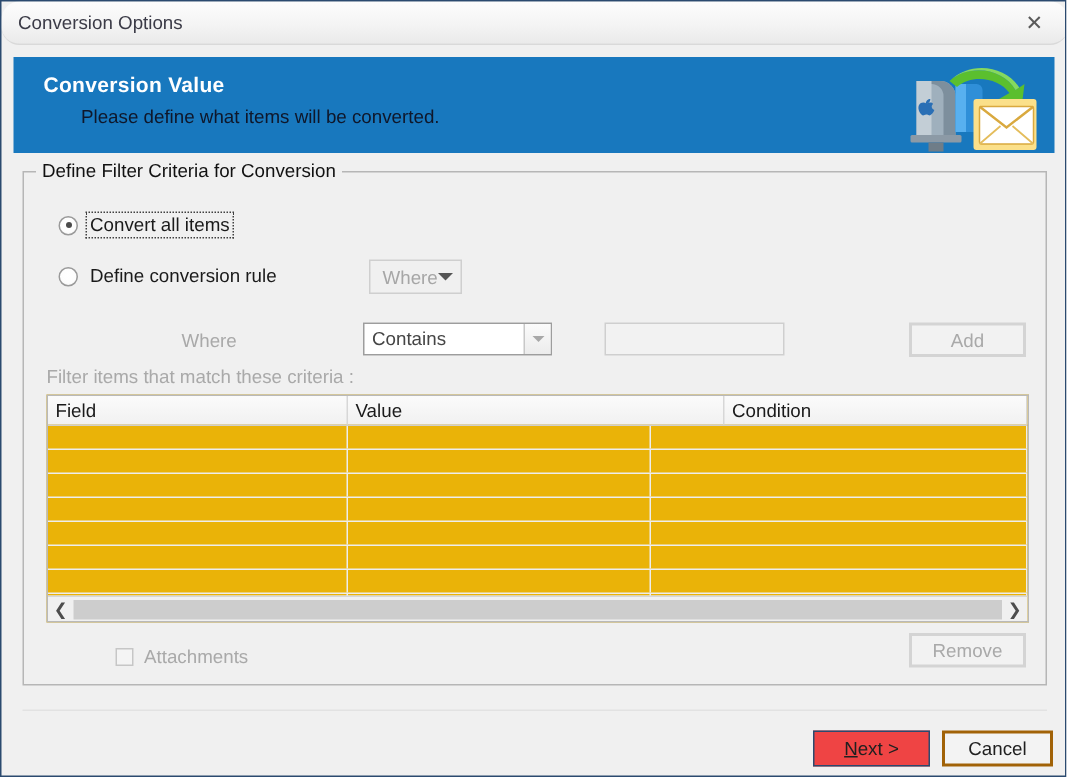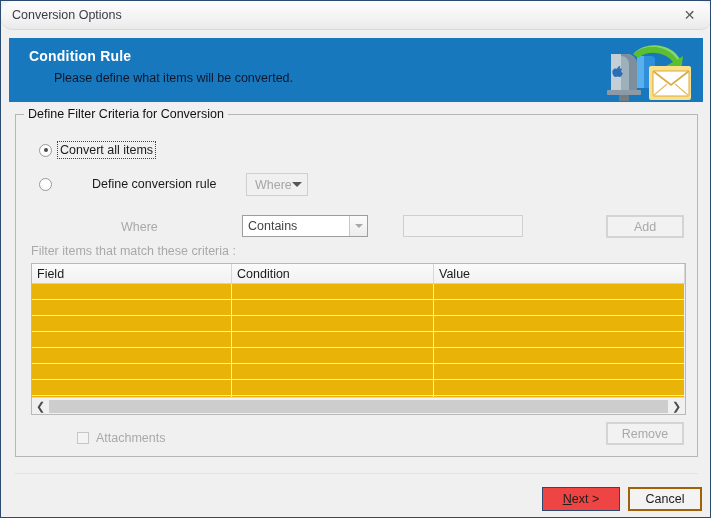--- a/index.html
+++ b/index.html
@@ -361,21 +361,21 @@
 <div class="window">
 
   <div class="titlebar">
     <div class="titlebar-text">Conversion Options</div>
     <div class="close-btn">
       <span class="close-glyph">✕</span>
     </div>
   </div>
 
   <div class="banner" style="background: rgb(24, 120, 190);">
-    <div class="banner-title">Condition Rule</div>
+    <div class="banner-title">Conversion Value</div>
     <div class="banner-sub">Please define what items will be converted.</div>
     <svg class="banner-art" viewBox="0 0 104 62" xmlns="http://www.w3.org/2000/svg">
 
       <path d="M18 14 h16 a10 10 0 0 1 10 10 v26 h-26 a0 0 0 0 1 0 0 z" fill="#9fb0bd"></path>
       <path d="M18 14 h16 a10 10 0 0 1 10 10 v26 h-8 v-26 a8 8 0 0 0 -8 -8 h-10 z" fill="#7d8f9d"></path>
       <rect x="18" y="14" width="10" height="36" fill="#c3ced6"></rect>
       <rect x="14" y="50" width="34" height="5" rx="1" fill="#8c9aa6"></rect>
       <rect x="26" y="55" width="10" height="6" fill="#6f7d88"></rect>
 
       <path d="M44 16 h14 a4 4 0 0 1 4 4 v24 a4 4 0 0 1 -4 4 h-14 z" fill="#2f8fd8"></path>
@@ -397,21 +397,21 @@
   </div>
 
   <div class="groupbox"></div>
   <div class="groupbox-legend">Define Filter Criteria for Conversion</div>
 
   <div class="radio-row" style="left:38px; top:141px;">
     <span class="radio-mark checked"></span>
     <span class="radio-label focused">Convert all items</span>
   </div>
 
-  <div class="radio-row" style="left:38px; top:175px;gap:32px;">
+  <div class="radio-row" style="left:38px; top:175px;">
     <span class="radio-mark"></span>
     <span class="radio-label">Define conversion rule</span>
   </div>
 
   <div class="flat-combo" style="left:245px; top:172px; width:62px; height:23px;">
     <span class="flat-combo-text">Where</span>
     <span class="flat-combo-arrow"></span>
   </div>
 
   <div class="dim-label" style="left:120px; top:219px;">Where</div>
@@ -425,22 +425,22 @@
 
   <div class="btn disabled" style="left:605px; top:214px; width:78px; height:23px;">
     <span>Add</span>
   </div>
 
   <div class="dim-label" style="left:30px; top:243px;">Filter items that match these criteria :</div>
 
   <div class="grid">
     <div class="grid-header">
       <div class="grid-th" style="width:200px;">Field</div>
+      <div class="grid-th" style="width:251px;">Value</div>
       <div class="grid-th" style="width:202px;">Condition</div>
-      <div class="grid-th" style="width:251px;">Value</div>
     </div>
     <div class="grid-body" id="grid-body">
         <div class="grid-row">
           <div class="grid-td" style="width: 200px;"></div>
           <div class="grid-td" style="width: 202px;"></div>
           <div class="grid-td" style="width: 251px;"></div>
         </div>
         <div class="grid-row">
           <div class="grid-td" style="width: 200px;"></div>
           <div class="grid-td" style="width: 202px;"></div>

